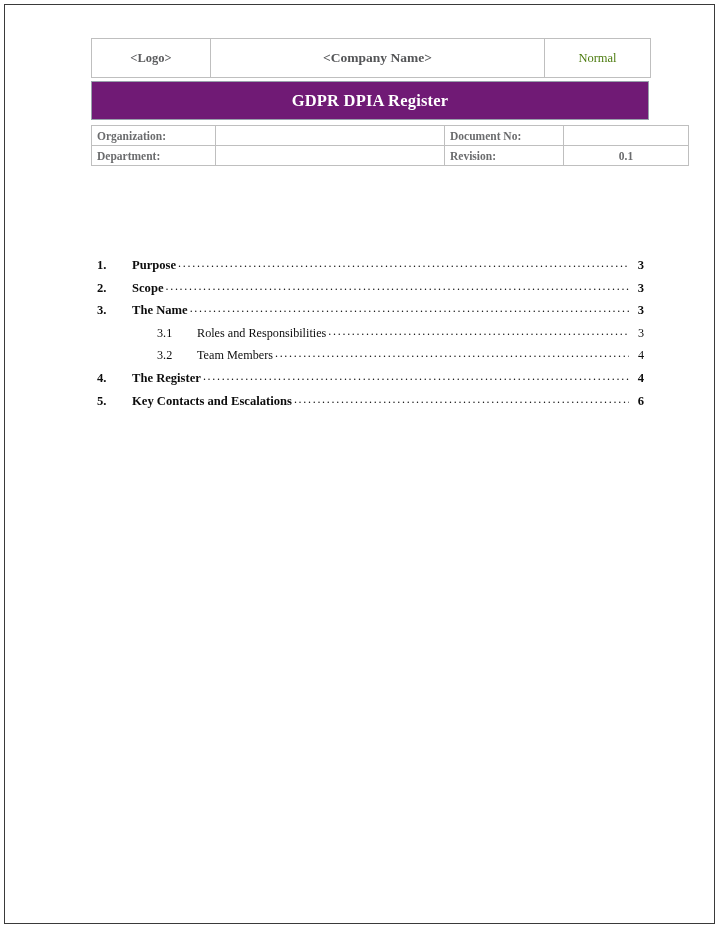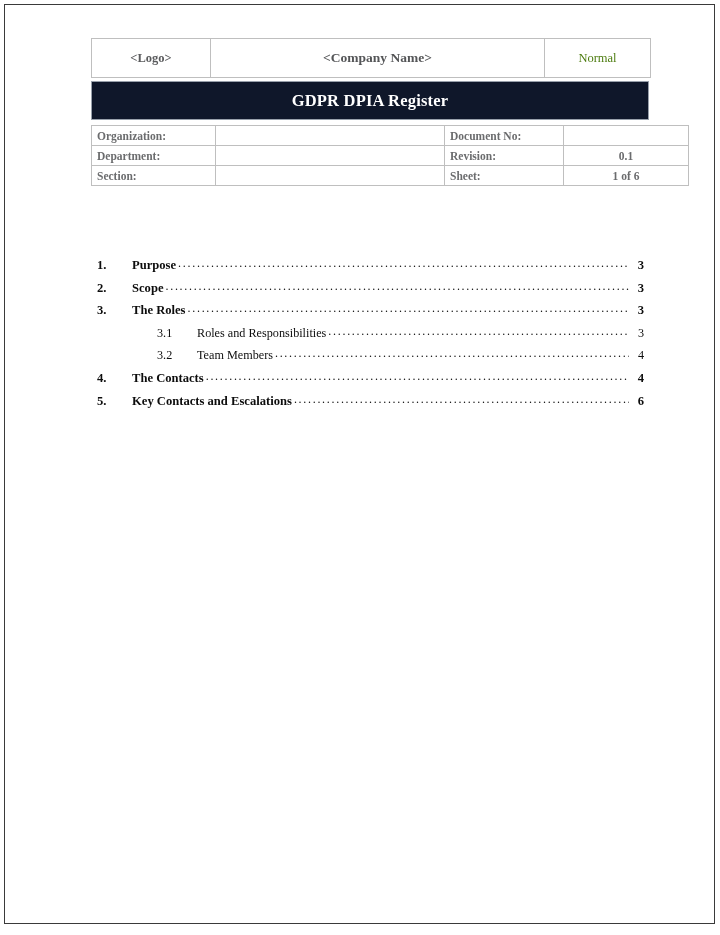--- a/index.html
+++ b/index.html
@@ -74,21 +74,21 @@
     width: 105px;
     font-size: 12.5px;
     color: #4d7c0f;
   }
 
   
   .banner-wrap {
     margin-top: 3px;
     width: 558px;
     height: 39px;
-    background: #0f172a;
+    background: #701a75;
     border: 1px solid #98a0ab;
     box-sizing: border-box;
     display: flex;
     align-items: center;
     justify-content: center;
   }
   .banner-title {
     color: #ffffff;
     font-weight: bold;
     font-size: 16.5px;
@@ -213,26 +213,20 @@
                 <td class="meta-blank"></td>
                 <td class="meta-label2">Document No:</td>
                 <td class="meta-value"></td>
               </tr>
               <tr>
                 <td class="meta-label">Department:</td>
                 <td class="meta-blank"></td>
                 <td class="meta-label2">Revision:</td>
                 <td class="meta-value">0.1</td>
               </tr>
-              <tr>
-                <td class="meta-label">Section:</td>
-                <td class="meta-blank"></td>
-                <td class="meta-label2">Sheet:</td>
-                <td class="meta-value">1 of 6</td>
-              </tr>
             </tbody>
         </table>
       </div>
 
     </div>
 
 
     <div class="toc" id="toc-list">
         <div class="toc-row level1">
           <span class="toc-num">1.</span>
@@ -241,39 +235,39 @@
           <span class="toc-page">3</span>
         </div>
         <div class="toc-row level1">
           <span class="toc-num">2.</span>
           <span class="toc-label">Scope</span>
           <span class="toc-leader">........................................................................................................................................................................................................</span>
           <span class="toc-page">3</span>
         </div>
         <div class="toc-row level1">
           <span class="toc-num">3.</span>
-          <span class="toc-label">The Roles</span>
+          <span class="toc-label">The Name</span>
           <span class="toc-leader">........................................................................................................................................................................................................</span>
           <span class="toc-page">3</span>
         </div>
         <div class="toc-row level2">
           <span class="toc-num">3.1</span>
           <span class="toc-label">Roles and Responsibilities</span>
           <span class="toc-leader">........................................................................................................................................................................................................</span>
           <span class="toc-page">3</span>
         </div>
         <div class="toc-row level2">
           <span class="toc-num">3.2</span>
           <span class="toc-label">Team Members</span>
           <span class="toc-leader">........................................................................................................................................................................................................</span>
           <span class="toc-page">4</span>
         </div>
         <div class="toc-row level1">
           <span class="toc-num">4.</span>
-          <span class="toc-label">The Contacts</span>
+          <span class="toc-label">The Register</span>
           <span class="toc-leader">........................................................................................................................................................................................................</span>
           <span class="toc-page">4</span>
         </div>
         <div class="toc-row level1">
           <span class="toc-num">5.</span>
           <span class="toc-label">Key Contacts and Escalations</span>
           <span class="toc-leader">........................................................................................................................................................................................................</span>
           <span class="toc-page">6</span>
         </div>
       </div>

